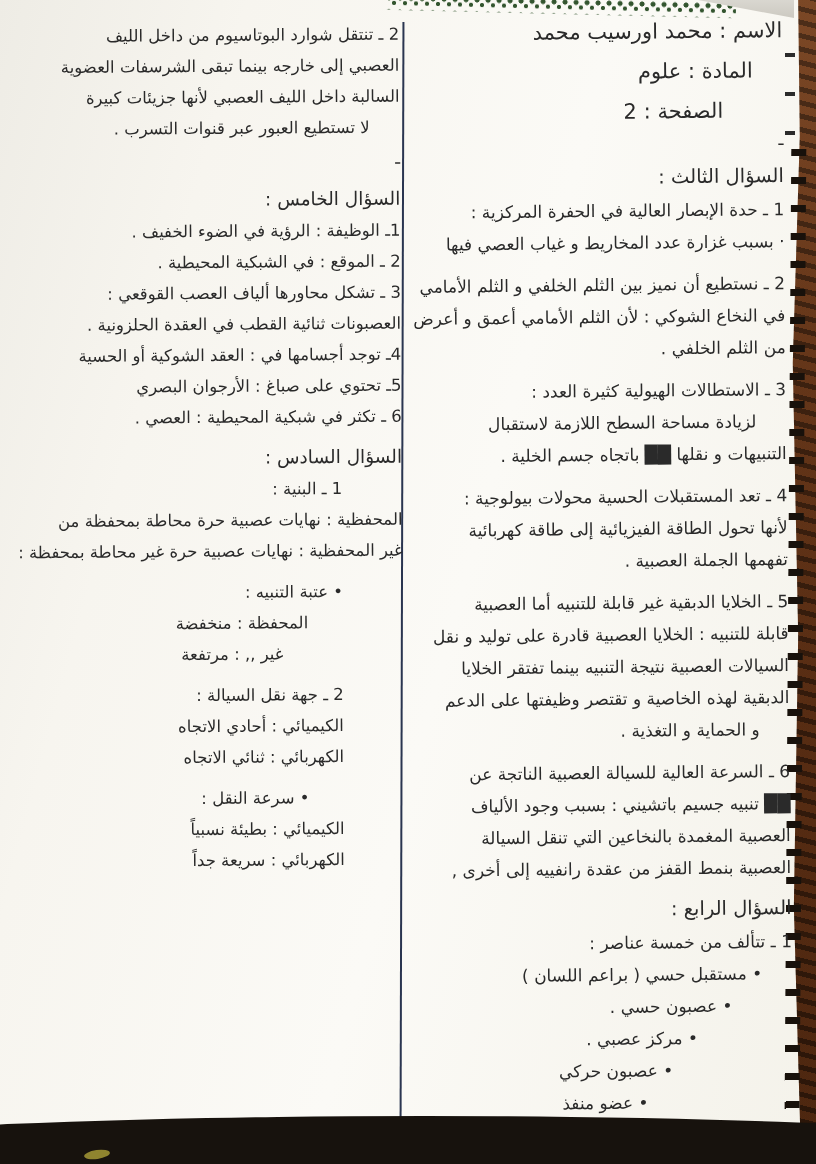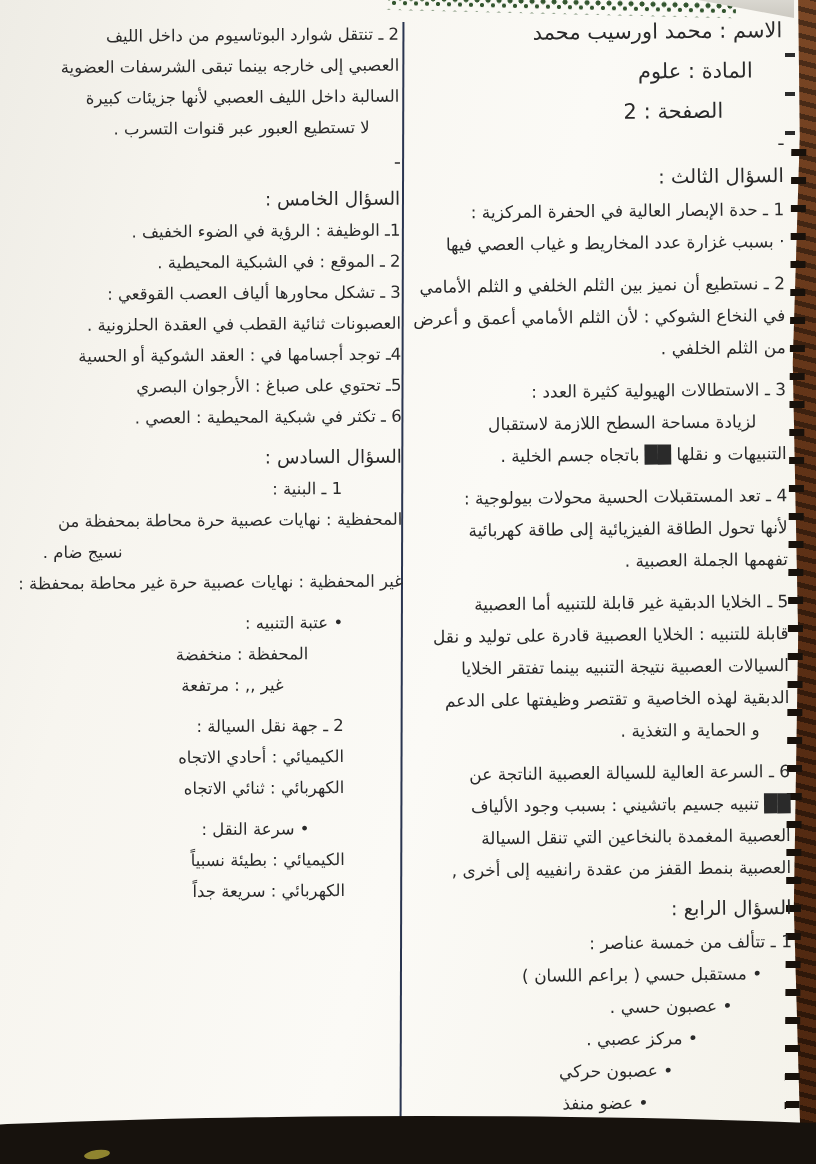--- a/index.html
+++ b/index.html
@@ -152,21 +152,20 @@
           <div class="line">3 ـ تشكل محاورها ألياف العصب القوقعي :</div>
           <div class="line">العصبونات ثنائية القطب في العقدة الحلزونية .</div>
           <div class="line">4ـ توجد أجسامها في : العقد الشوكية أو الحسية</div>
           <div class="line">5ـ تحتوي على صباغ : الأرجوان البصري</div>
           <div class="line">6 ـ تكثر في شبكية المحيطية : العصي .</div>
         </div>
         <div class="section">
           <div class="line title">السؤال السادس :</div>
           <div class="line ind2">1 ـ البنية :</div>
           <div class="line">المحفظية : نهايات عصبية حرة محاطة بمحفظة من</div>
-          <div class="line ind7">نسيج ضام .</div>
           <div class="line">غير المحفظية : نهايات عصبية حرة غير محاطة بمحفظة :</div>
           <div class="line ind2 gap">• عتبة التنبيه :</div>
           <div class="line ind3">المحفظة : منخفضة</div>
           <div class="line ind4">غير ,, : مرتفعة</div>
           <div class="line ind2 gap">2 ـ جهة نقل السيالة :</div>
           <div class="line ind2">الكيميائي : أحادي الاتجاه</div>
           <div class="line ind2">الكهربائي : ثنائي الاتجاه</div>
           <div class="line ind3 gap">• سرعة النقل :</div>
           <div class="line ind2">الكيميائي : بطيئة نسبياً</div>
           <div class="line ind2">الكهربائي : سريعة جداً</div>

